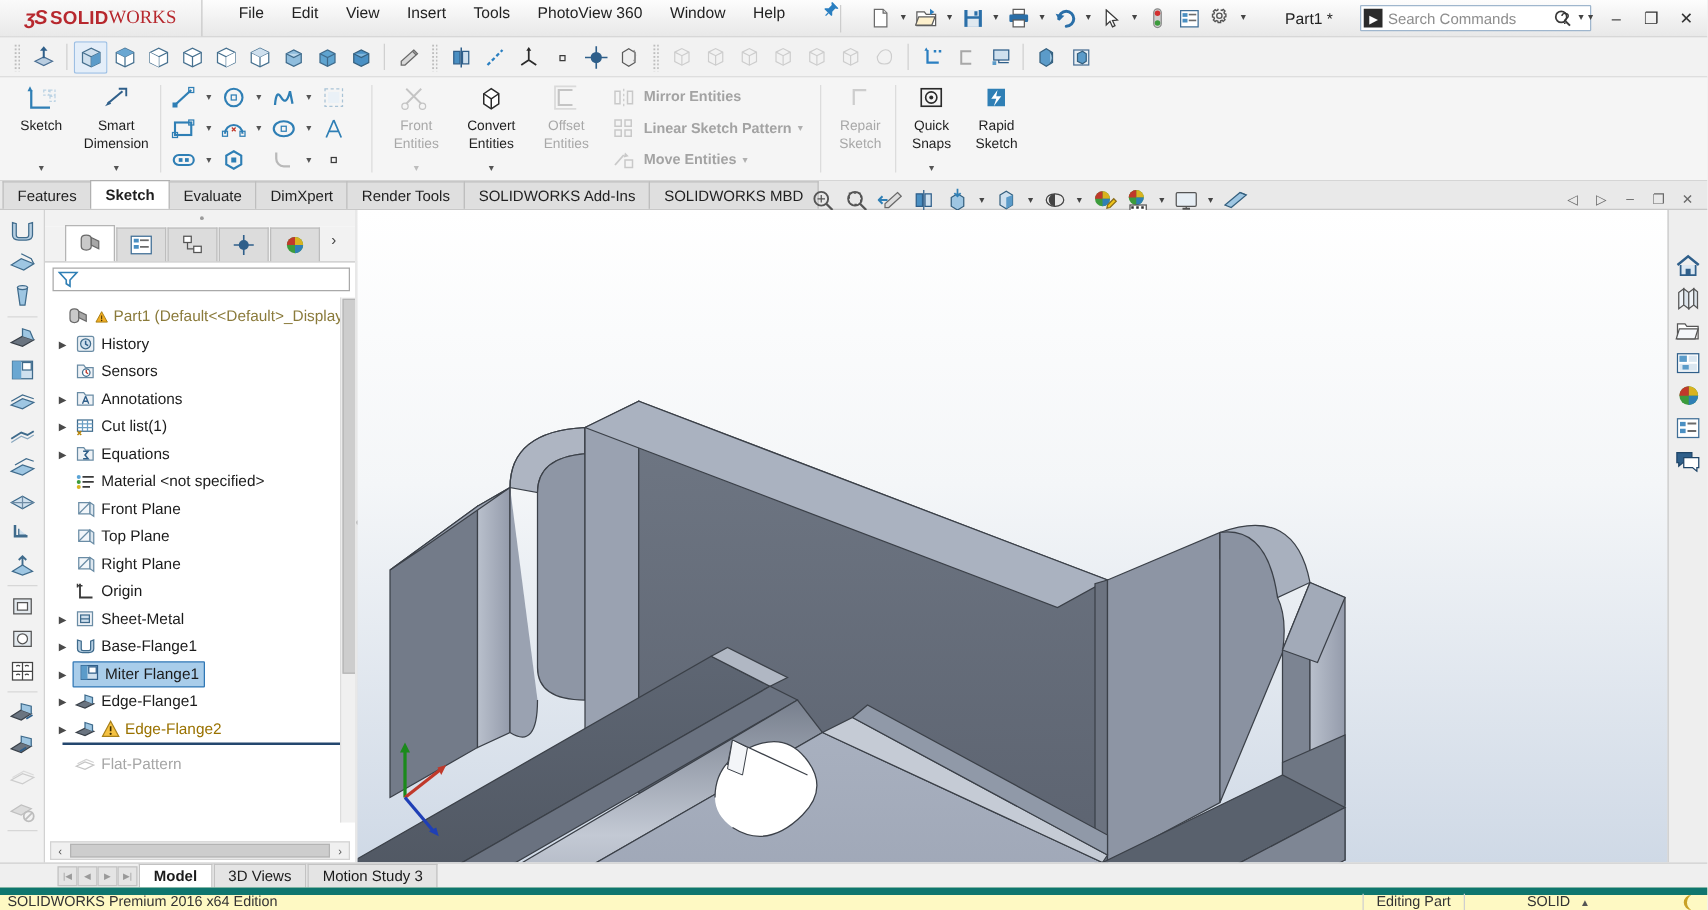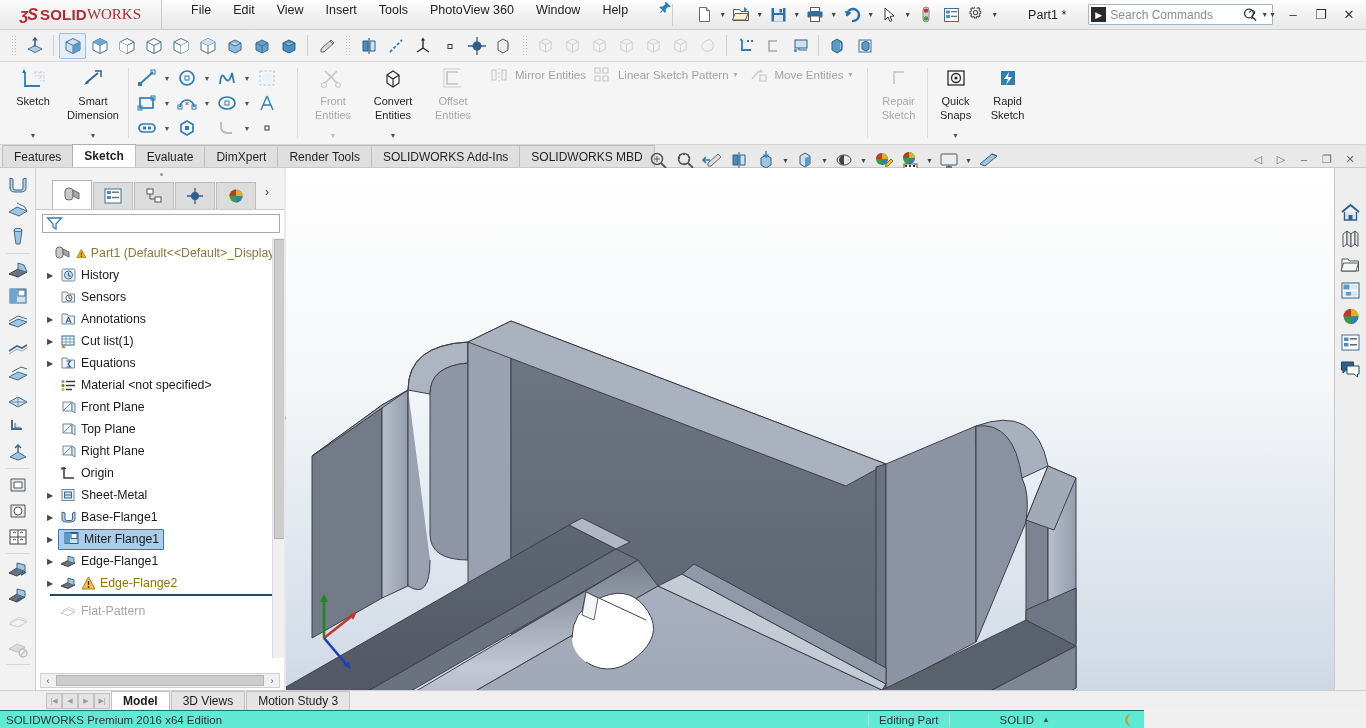--- a/index.html
+++ b/index.html
@@ -80,21 +80,21 @@
   .big-btn.dis .bcar{ color:#bdbdbd;}
   .big-btn.w70{width:70px;}
   .big-btn.w52{width:52px;}
   .sketch-grid{ display:grid; grid-template-columns:repeat(4,auto); gap:0px 0px; align-content:center; padding:2px 2px;}
   .sm-cell{ display:flex; align-items:center;}
   .sm-btn{ width:28px;height:25px;display:flex;align-items:center;justify-content:center;border-radius:2px;cursor:default;}
   .sm-car{ width:12px;height:25px;display:flex;align-items:center;justify-content:center;font-size:7px;color:#555;cursor:default;}
   .txtrow{ display:flex; align-items:center; height:25px; padding:0 2px; cursor:default; border-radius:2px;}
   .txtrow .ti{ width:24px;height:22px;display:flex;align-items:center;justify-content:center;}
   .txtrow .tl{ font-size:11.5px; color:#a3a3a3; padding-left:4px; white-space:nowrap;}
-  .txtcol{ display:flex; flex-direction:row; justify-content:center; padding:0 2px;}
+  .txtcol{ display:flex; flex-direction:column; justify-content:center; padding:0 2px;font-weight:bold;}
   .trail-car{ width:14px; display:flex; align-items:center; justify-content:center; font-size:7px; color:#b0b0b0;}
 
   
   .tabstrip{
     position:absolute; left:0; top:145px; width:1366px; height:23px;
     background:#e9e9e9; border-bottom:1px solid #c8c8c8; display:flex; align-items:flex-end;
   }
   .ctab{
     height:22px; padding:0 11px; display:flex; align-items:center; font-size:12px;
     background:#dfdfdf; border:1px solid #bebebe; border-bottom:none; margin-right:-1px; cursor:default; color:#1f1f1f;
@@ -171,22 +171,22 @@
     position:absolute; left:0; top:690px; width:1366px; height:20px;
     background:#efefef; border-top:1px solid #cfcfcf; display:flex; align-items:center;
   }
   .nav-arrows{ display:flex; margin-left:46px;}
   .na{ width:16px;height:16px;border:1px solid #c2c2c2;background:#e4e4e4;
     display:flex;align-items:center;justify-content:center;font-size:7px;color:#9a9a9a;cursor:default;}
   .btab{ height:19px; padding:0 11px; display:flex; align-items:center; font-size:12px;
     border:1px solid #c2c2c2; border-bottom:none; background:#e4e4e4; margin-left:1px; cursor:default;}
   .btab.sel{ background:#fff; font-weight:bold;}
   .statusbar{
-    position:absolute; left:0; top:710px; width:1144px; height:18px;
-    background:#5eead4; border-top:1px solid #0f766e;
+    position:absolute; left:0; top:710px; width:1366px; height:18px;
+    background:#fef9c3; border-top:6px solid #0f766e;
     display:flex; align-items:center; font-size:11.5px; color:#333;
   }
   .sb-sep{ width:1px;height:14px;background:#cfcfcf; margin:0 10px;}
   svg{ display:block; }
 </style>
 </head>
 <body>
 
 <div class="app">
 

